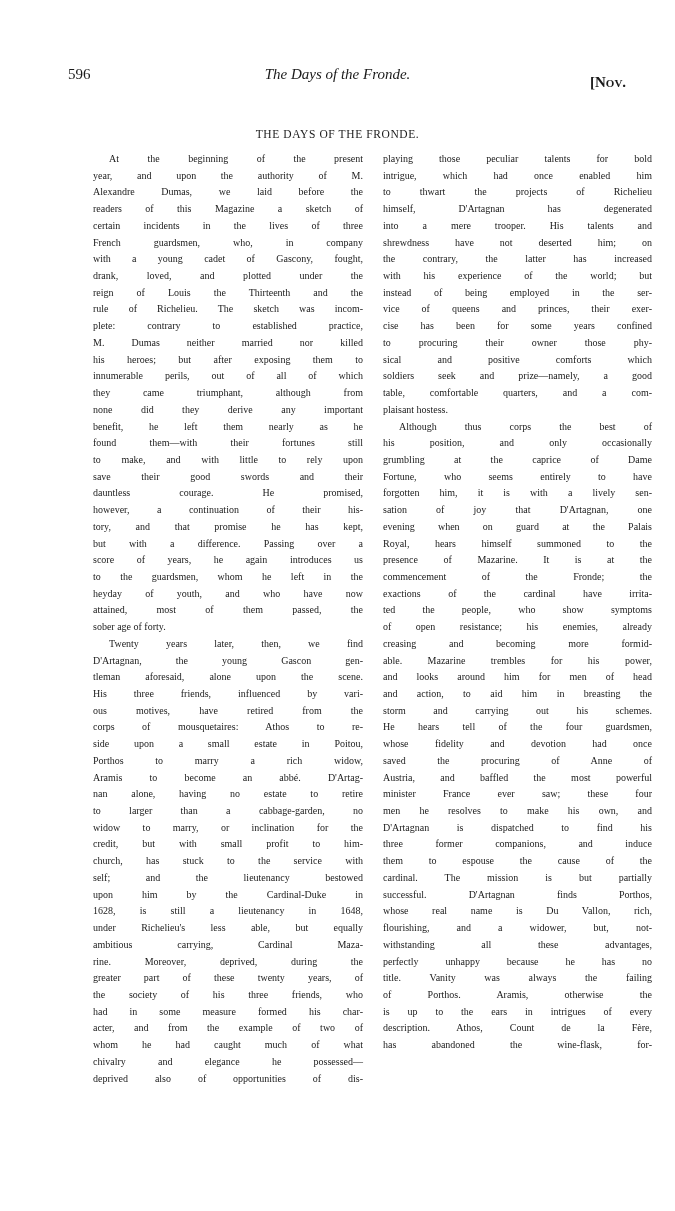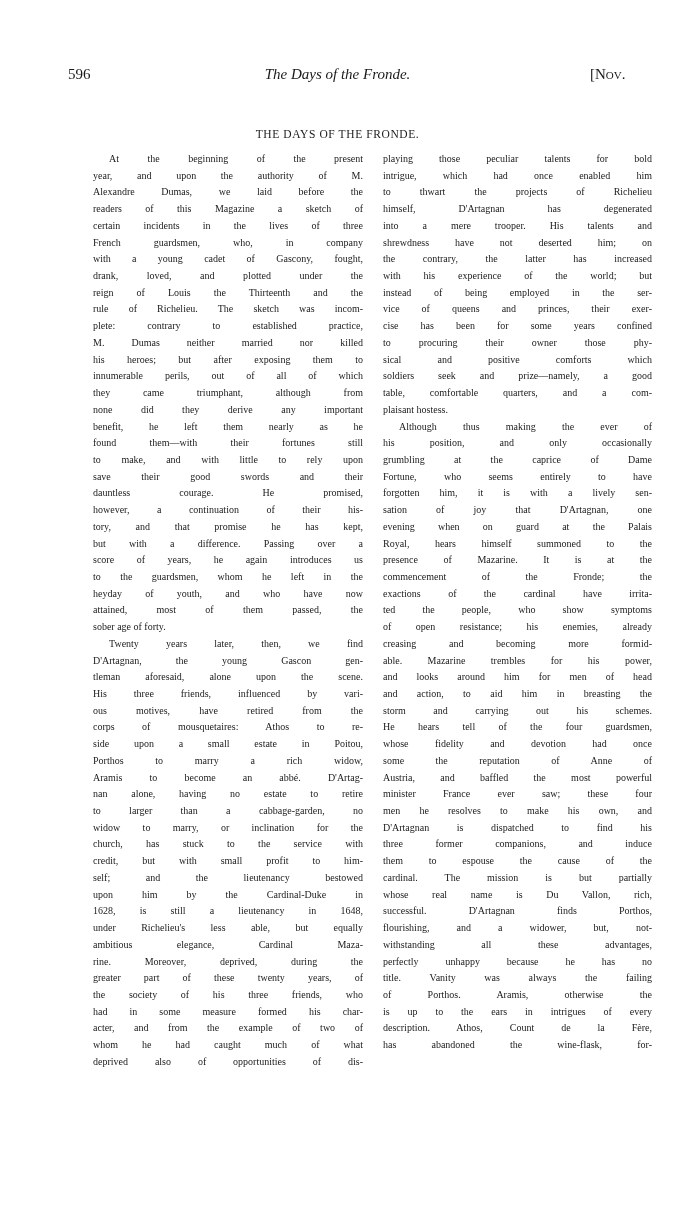--- a/index.html
+++ b/index.html
@@ -1,21 +1,21 @@
 <!DOCTYPE html>
 <html><head>
 <meta charset="utf-8">
 <style>
   html, body { margin: 0; padding: 0; background: #ffffff; }
   body { width: 675px; height: 1211px; position: relative; overflow: hidden;
          font-family: "Liberation Serif", "DejaVu Serif", serif; color: #1a1a1a; }
   .header { position: absolute; top: 66px; left: 0; width: 632px; height: 24px; font-size: 15px; }
   .pagenum { position: absolute; left: 68px; top: 0; }
   .running { position: absolute; left: 0; width: 675px; text-align: center; top: 0; font-style: italic; }
-  .month { position: absolute; left: 590px; top: 0; font-variant: small-caps; }
+  .month { position: absolute; left: 590px; top: 8px; font-variant: small-caps; font-weight: bold; }
   .title { position: absolute; top: 128px; left: 0; width: 675px; text-align: center;
            font-size: 11.5px; letter-spacing: 0.6px; }
   .col { position: absolute; top: 151px; font-size: 10px; line-height: 16.72px; margin-left: 26px; }
   .col.left { left: 67px; width: 270px; }
   .col.right { left: 357px; width: 269px; }
   .line { display: block; white-space: nowrap; text-align: justify; text-align-last: justify; height: 16.72px; }
   .line.last { text-align-last: left; font-family: Liberation Serif, serif; }
   .line.indent { padding-left: 16px; }
 </style>
 </head>
@@ -64,82 +64,83 @@
     <span class="line">tleman aforesaid, alone upon the scene.</span>
     <span class="line">His three friends, influenced by vari-</span>
     <span class="line">ous motives, have retired from the</span>
     <span class="line">corps of mousquetaires: Athos to re-</span>
     <span class="line">side upon a small estate in Poitou,</span>
     <span class="line">Porthos to marry a rich widow,</span>
     <span class="line">Aramis to become an abbé. D'Artag-</span>
     <span class="line">nan alone, having no estate to retire</span>
     <span class="line">to larger than a cabbage-garden, no</span>
     <span class="line">widow to marry, or inclination for the</span>
+    <span class="line">credit, but with small profit to him-</span>
     <span class="line">church, has stuck to the service with</span>
-    <span class="line">credit, but with small profit to him-</span>
     <span class="line">self; and the lieutenancy bestowed</span>
     <span class="line">upon him by the Cardinal-Duke in</span>
     <span class="line">1628, is still a lieutenancy in 1648,</span>
     <span class="line">under Richelieu's less able, but equally</span>
-    <span class="line">ambitious elegance, Cardinal Maza-</span>
+    <span class="line">ambitious carrying, Cardinal Maza-</span>
     <span class="line">rine. Moreover, deprived, during the</span>
     <span class="line">greater part of these twenty years, of</span>
     <span class="line">the society of his three friends, who</span>
     <span class="line">had in some measure formed his char-</span>
     <span class="line">acter, and from the example of two of</span>
     <span class="line">whom he had caught much of what</span>
+    <span class="line">chivalry and elegance he possessed—</span>
     <span class="line">deprived also of opportunities of dis-</span>
   </div>
 <div class="col right" id="col-right">
     <span class="line">playing those peculiar talents for bold</span>
     <span class="line">intrigue, which had once enabled him</span>
     <span class="line">to thwart the projects of Richelieu</span>
     <span class="line">himself, D'Artagnan has degenerated</span>
     <span class="line">into a mere trooper. His talents and</span>
     <span class="line">shrewdness have not deserted him; on</span>
     <span class="line">the contrary, the latter has increased</span>
     <span class="line">with his experience of the world; but</span>
     <span class="line">instead of being employed in the ser-</span>
     <span class="line">vice of queens and princes, their exer-</span>
     <span class="line">cise has been for some years confined</span>
     <span class="line">to procuring their owner those phy-</span>
     <span class="line">sical and positive comforts which</span>
     <span class="line">soldiers seek and prize—namely, a good</span>
     <span class="line">table, comfortable quarters, and a com-</span>
     <span class="line last">plaisant hostess.</span>
-    <span class="line indent">Although thus making the ever of</span>
+    <span class="line indent">Although thus corps the best of</span>
     <span class="line">his position, and only occasionally</span>
     <span class="line">grumbling at the caprice of Dame</span>
     <span class="line">Fortune, who seems entirely to have</span>
     <span class="line">forgotten him, it is with a lively sen-</span>
     <span class="line">sation of joy that D'Artagnan, one</span>
     <span class="line">evening when on guard at the Palais</span>
     <span class="line">Royal, hears himself summoned to the</span>
     <span class="line">presence of Mazarine. It is at the</span>
     <span class="line">commencement of the Fronde; the</span>
     <span class="line">exactions of the cardinal have irrita-</span>
     <span class="line">ted the people, who show symptoms</span>
     <span class="line">of open resistance; his enemies, already</span>
     <span class="line">creasing and becoming more formid-</span>
     <span class="line">able. Mazarine trembles for his power,</span>
     <span class="line">and looks around him for men of head</span>
     <span class="line">and action, to aid him in breasting the</span>
     <span class="line">storm and carrying out his schemes.</span>
     <span class="line">He hears tell of the four guardsmen,</span>
     <span class="line">whose fidelity and devotion had once</span>
-    <span class="line">some the reputation of Anne of</span>
+    <span class="line">saved the procuring of Anne of</span>
     <span class="line">Austria, and baffled the most powerful</span>
     <span class="line">minister France ever saw; these four</span>
     <span class="line">men he resolves to make his own, and</span>
     <span class="line">D'Artagnan is dispatched to find his</span>
     <span class="line">three former companions, and induce</span>
     <span class="line">them to espouse the cause of the</span>
     <span class="line">cardinal. The mission is but partially</span>
+    <span class="line">successful. D'Artagnan finds Porthos,</span>
     <span class="line">whose real name is Du Vallon, rich,</span>
-    <span class="line">successful. D'Artagnan finds Porthos,</span>
     <span class="line">flourishing, and a widower, but, not-</span>
     <span class="line">withstanding all these advantages,</span>
     <span class="line">perfectly unhappy because he has no</span>
     <span class="line">title. Vanity was always the failing</span>
     <span class="line">of Porthos. Aramis, otherwise the</span>
     <span class="line">is up to the ears in intrigues of every</span>
     <span class="line">description. Athos, Count de la Fère,</span>
     <span class="line">has abandoned the wine-flask, for-</span>
   </div>
 

